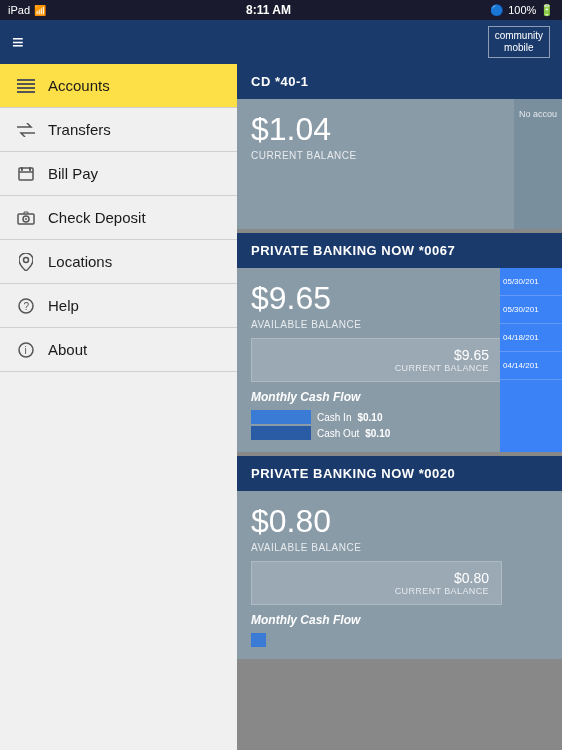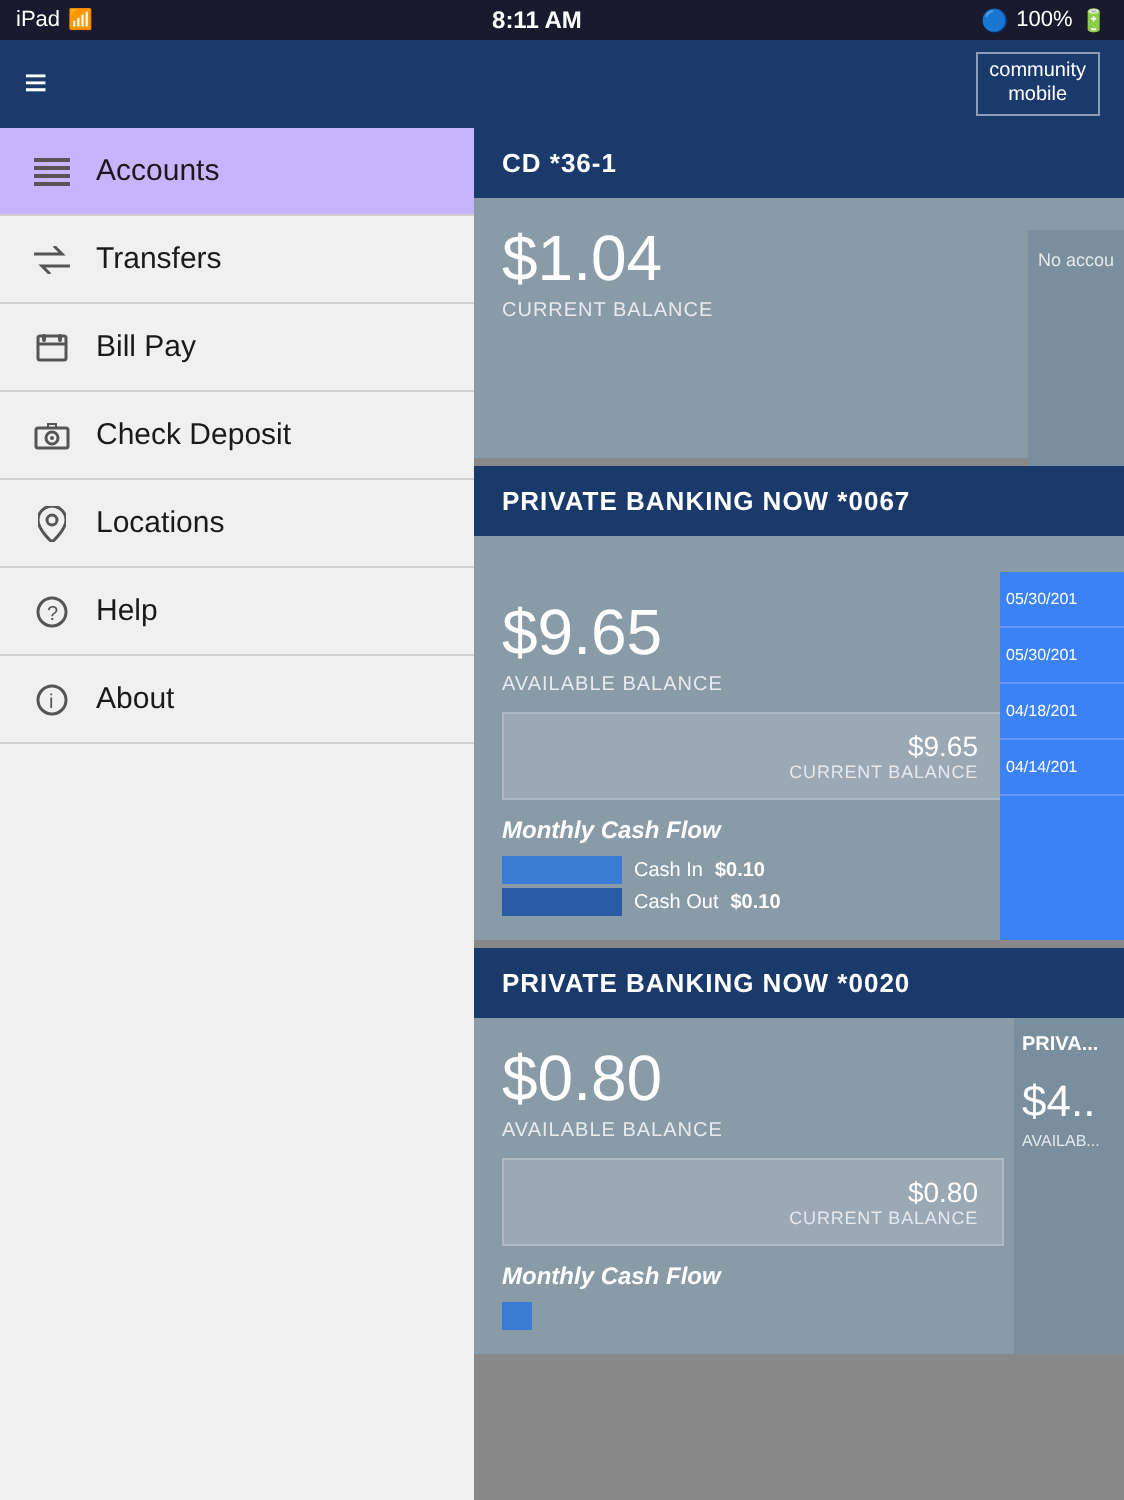--- a/index.html
+++ b/index.html
@@ -75,21 +75,21 @@
       display: flex;
       align-items: center;
       height: 44px;
       padding: 0 16px;
       border-bottom: 1px solid #d0d0d0;
       cursor: pointer;
       font-size: 15px;
       color: #1a1a1a;
       gap: 12px;
     }
-    .sidebar-item.active { background: #c4b5fd; }
+    .sidebar-item.active { background: #fde047; }
     .sidebar-icon {
       width: 20px;
       height: 20px;
       display: flex;
       align-items: center;
       justify-content: center;
       font-size: 14px;
       color: #555;
     }
 
@@ -277,34 +277,34 @@
           <text x="6.5" y="12" font-size="10" fill="#555">i</text>
         </svg>
       </span>
       <span>About</span>
     </div>
   </div>
 
   <div class="main-content">
 
     <div class="account-card" style="position:relative;margin-bottom:4px;">
-      <div class="account-card-header">CD *36-1</div>
+      <div class="account-card-header">CD *40-1</div>
       <div class="cd-card-body" style="padding:12px 14px 60px 14px;background:#8a9ba8;position:relative;min-height:100px;">
         <div class="balance-amount">$1.04</div>
         <div class="balance-label">CURRENT BALANCE</div>
 
-        <div style="position:absolute;right:0;top:16px;width:48px;height:100%;background:#7a8f9e;display:flex;align-items:flex-start;padding-top:10px;justify-content:center;">
+        <div style="position:absolute;right:0;top:0;width:48px;height:100%;background:#7a8f9e;display:flex;align-items:flex-start;padding-top:10px;justify-content:center;">
           <span style="font-size:9px;color:rgba(255,255,255,0.8);writing-mode:horizontal-tb;">No accou</span>
         </div>
       </div>
     </div>
 
     <div class="account-card" style="position:relative;margin-bottom:4px;">
       <div class="account-card-header">PRIVATE BANKING NOW *0067</div>
-      <div style="padding:12px 60px 12px 14px;background:#8a9ba8;position:relative;margin-top:18px;">
+      <div style="padding:12px 60px 12px 14px;background:#8a9ba8;position:relative;">
         <div class="balance-amount">$9.65</div>
         <div class="balance-label">AVAILABLE BALANCE</div>
 
         <div class="current-balance-box">
           <div class="current-balance-amount">$9.65</div>
           <div class="current-balance-label">CURRENT BALANCE</div>
         </div>
 
         <div class="cash-flow-section">
           <div class="cash-flow-title">Monthly Cash Flow</div>
@@ -344,22 +344,17 @@
 
         <div class="cash-flow-section">
           <div class="cash-flow-title">Monthly Cash Flow</div>
           <div class="cash-flow-bars">
             <div class="cash-flow-row">
               <div style="width:15px;height:14px;background:#3a7bd5;"></div>
             </div>
           </div>
         </div>
 
-        <div style="position:absolute;right:0;top:0;width:55px;height:100%;background:#7a8f9e;">
-          <div style="font-size:10px;color:white;padding:8px 4px;font-weight:600;">PRIVA...</div>
-          <div style="font-size:22px;color:white;padding:2px 4px;font-weight:300;">$4..</div>
-          <div style="font-size:8px;color:rgba(255,255,255,0.8);padding:0 4px;">AVAILAB...</div>
-        </div>
       </div>
     </div>
 
   </div>
 </div>
 
 </body></html>

